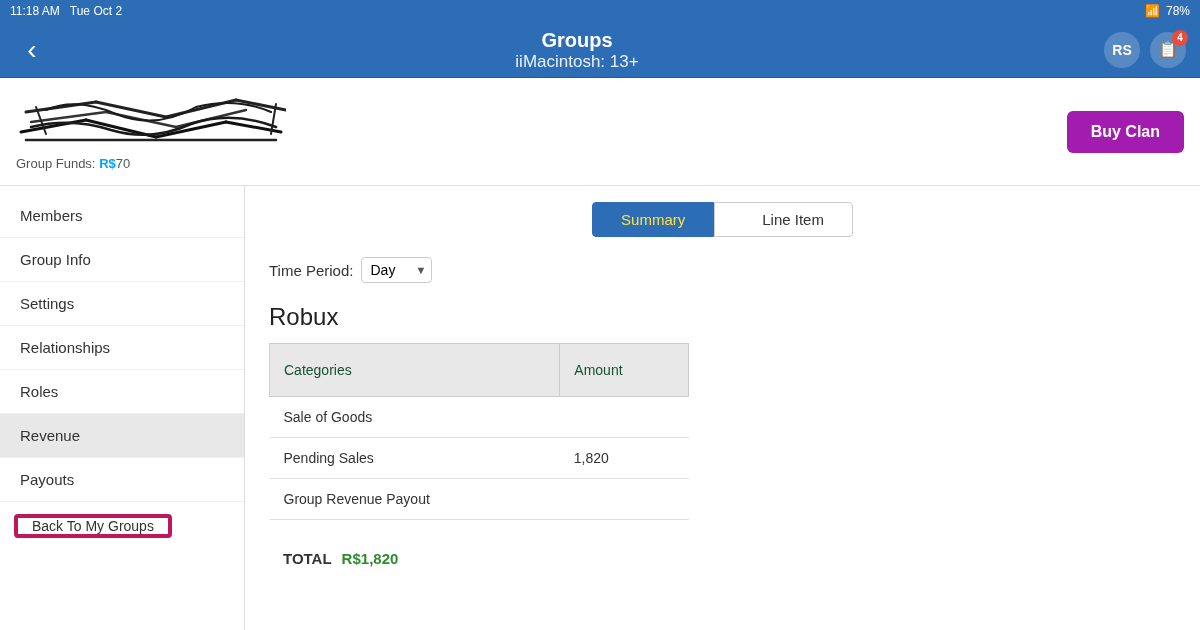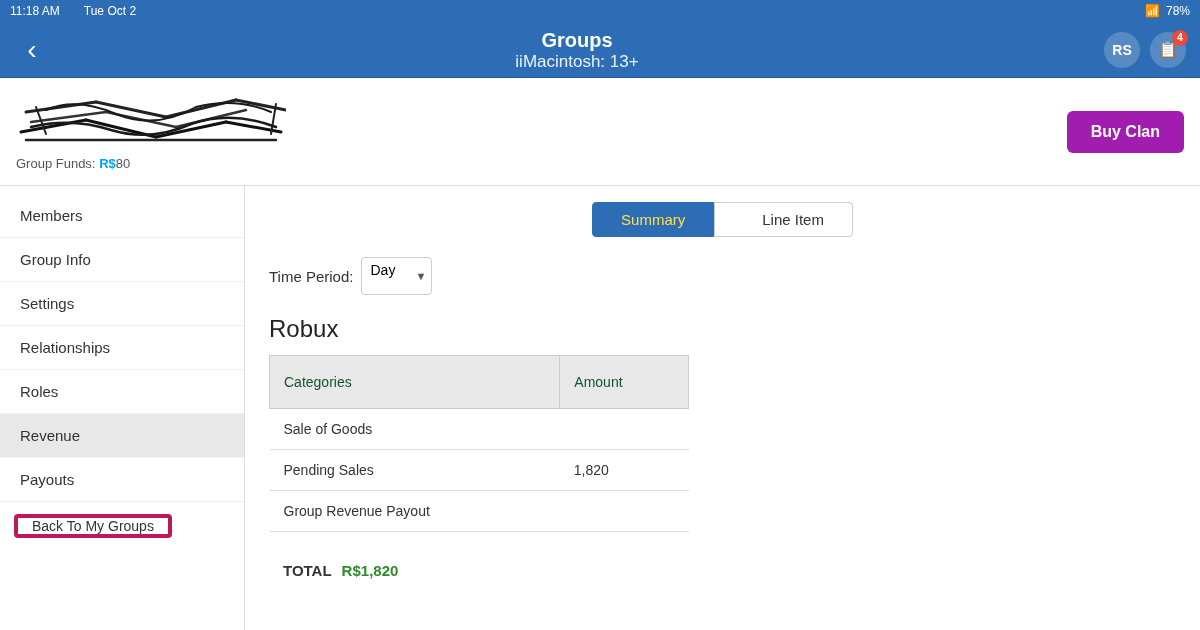--- a/index.html
+++ b/index.html
@@ -17,21 +17,21 @@
       background: #2d6db5;
       color: white;
       height: 22px;
       display: flex;
       align-items: center;
       justify-content: space-between;
       padding: 0 10px;
       font-size: 12px;
       font-weight: 500;
     }
-    .status-left { display: flex; gap: 24px; }
+    .status-left { display: flex; gap: 10px; }
     .status-right { display: flex; gap: 6px; align-items: center; }
 
     
     .nav-bar {
       background: #2d6db5;
       height: 56px;
       display: flex;
       align-items: center;
       justify-content: space-between;
       padding: 0 14px;
@@ -206,21 +206,21 @@
       display: flex;
       align-items: center;
       gap: 8px;
       margin-bottom: 20px;
       font-size: 15px;
       color: #333;
     }
     .time-select {
       border: 1px solid #ccc;
       border-radius: 4px;
-      padding: 4px 22px 16px 8px;
+      padding: 4px 22px 4px 8px;
       font-size: 14px;
       appearance: none;
       background: white;
       cursor: pointer;
     }
     .select-wrapper {
       position: relative;
       display: inline-block;
     }
     .select-arrow {
@@ -335,21 +335,21 @@
         <line x1="20" y1="15" x2="30" y2="42" stroke="#222" stroke-width="2" stroke-linecap="round"></line>
         <line x1="260" y1="12" x2="255" y2="42" stroke="#222" stroke-width="2" stroke-linecap="round"></line>
         <line x1="10" y1="48" x2="260" y2="48" stroke="#222" stroke-width="2.5" stroke-linecap="round"></line>
 
         <path d="M 30 18 Q 60 5 100 22 Q 140 38 180 15 Q 220 5 255 20" stroke="#1a1a1a" stroke-width="2" fill="none" stroke-linecap="round"></path>
         <path d="M 15 35 Q 55 25 95 38 Q 135 50 175 32 Q 215 18 260 35" stroke="#1a1a1a" stroke-width="2.5" fill="none" stroke-linecap="round"></path>
       </svg>
     </div>
     <div class="group-funds">
       <span>Group Funds:</span>
-      <span class="robux-symbol">R$</span><span>80</span>
+      <span class="robux-symbol">R$</span><span>70</span>
     </div>
   </div>
   <button class="buy-clan-btn">Buy Clan</button>
 </div>
 
 <div class="main-content">
 
   <div class="sidebar">
     <div class="sidebar-item">
       <span>Members</span>

